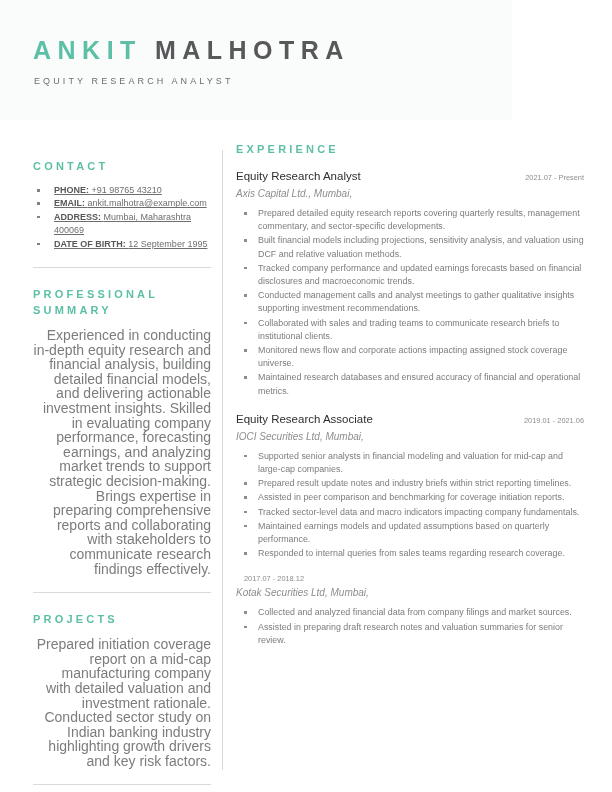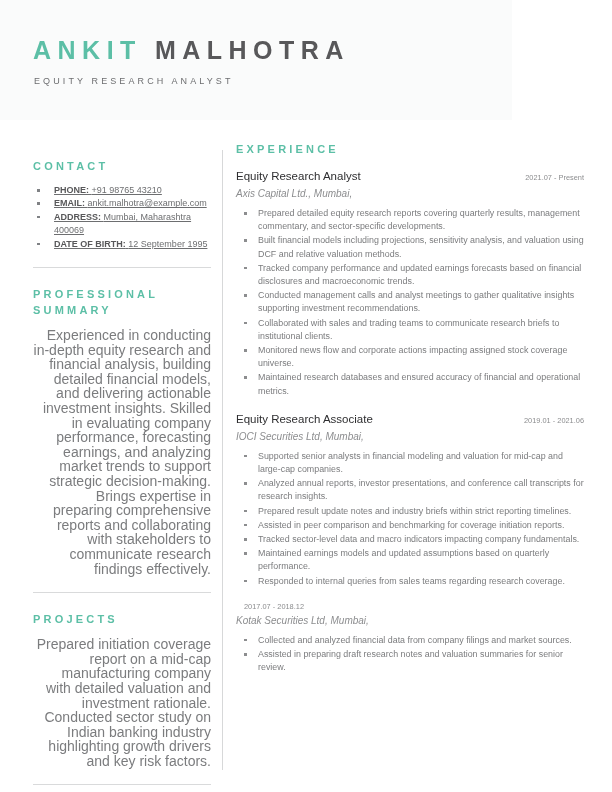--- a/index.html
+++ b/index.html
@@ -251,21 +251,20 @@
   </div>
 
   <div class="job">
     <div class="job-head">
       <span class="job-title">Equity Research Associate</span>
       <span class="job-date">2019.01 - 2021.06</span>
     </div>
     <div class="job-company">IOCI Securities Ltd, Mumbai,</div>
     <ul class="job-bullets">
       <li>Supported senior analysts in financial modeling and valuation for mid-cap and large-cap companies.</li>
-      <li>Analyzed annual reports, investor presentations, and conference call transcripts for research insights.</li>
       <li>Prepared result update notes and industry briefs within strict reporting timelines.</li>
       <li>Assisted in peer comparison and benchmarking for coverage initiation reports.</li>
       <li>Tracked sector-level data and macro indicators impacting company fundamentals.</li>
       <li>Maintained earnings models and updated assumptions based on quarterly performance.</li>
       <li>Responded to internal queries from sales teams regarding research coverage.</li>
     </ul>
   </div>
 
   <div class="job">
     <div class="job-head">

